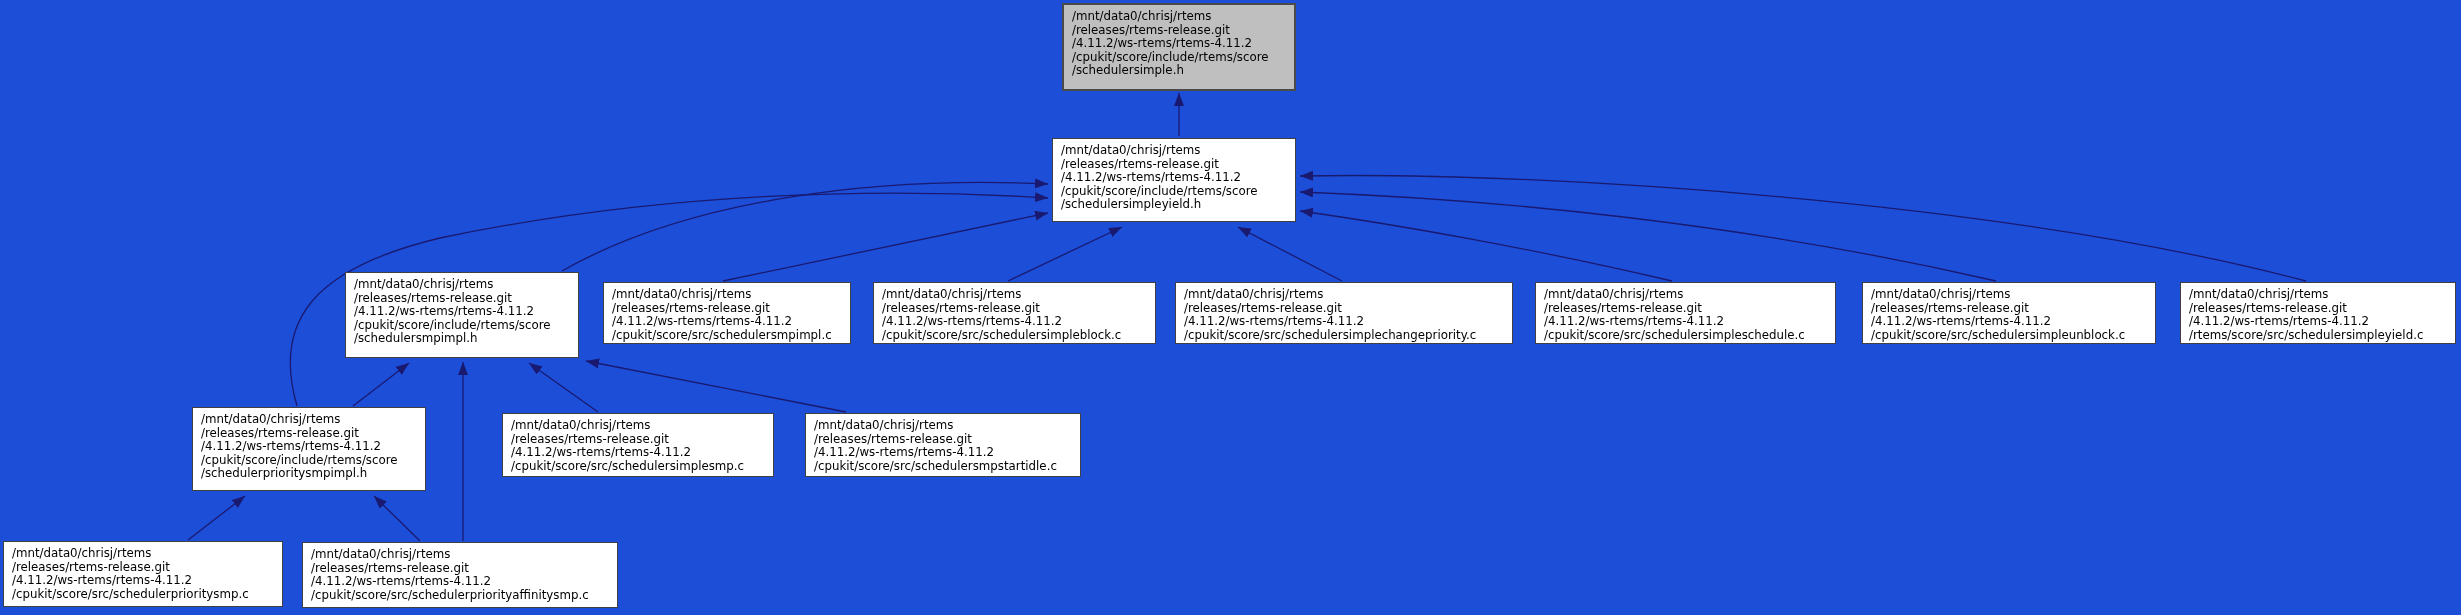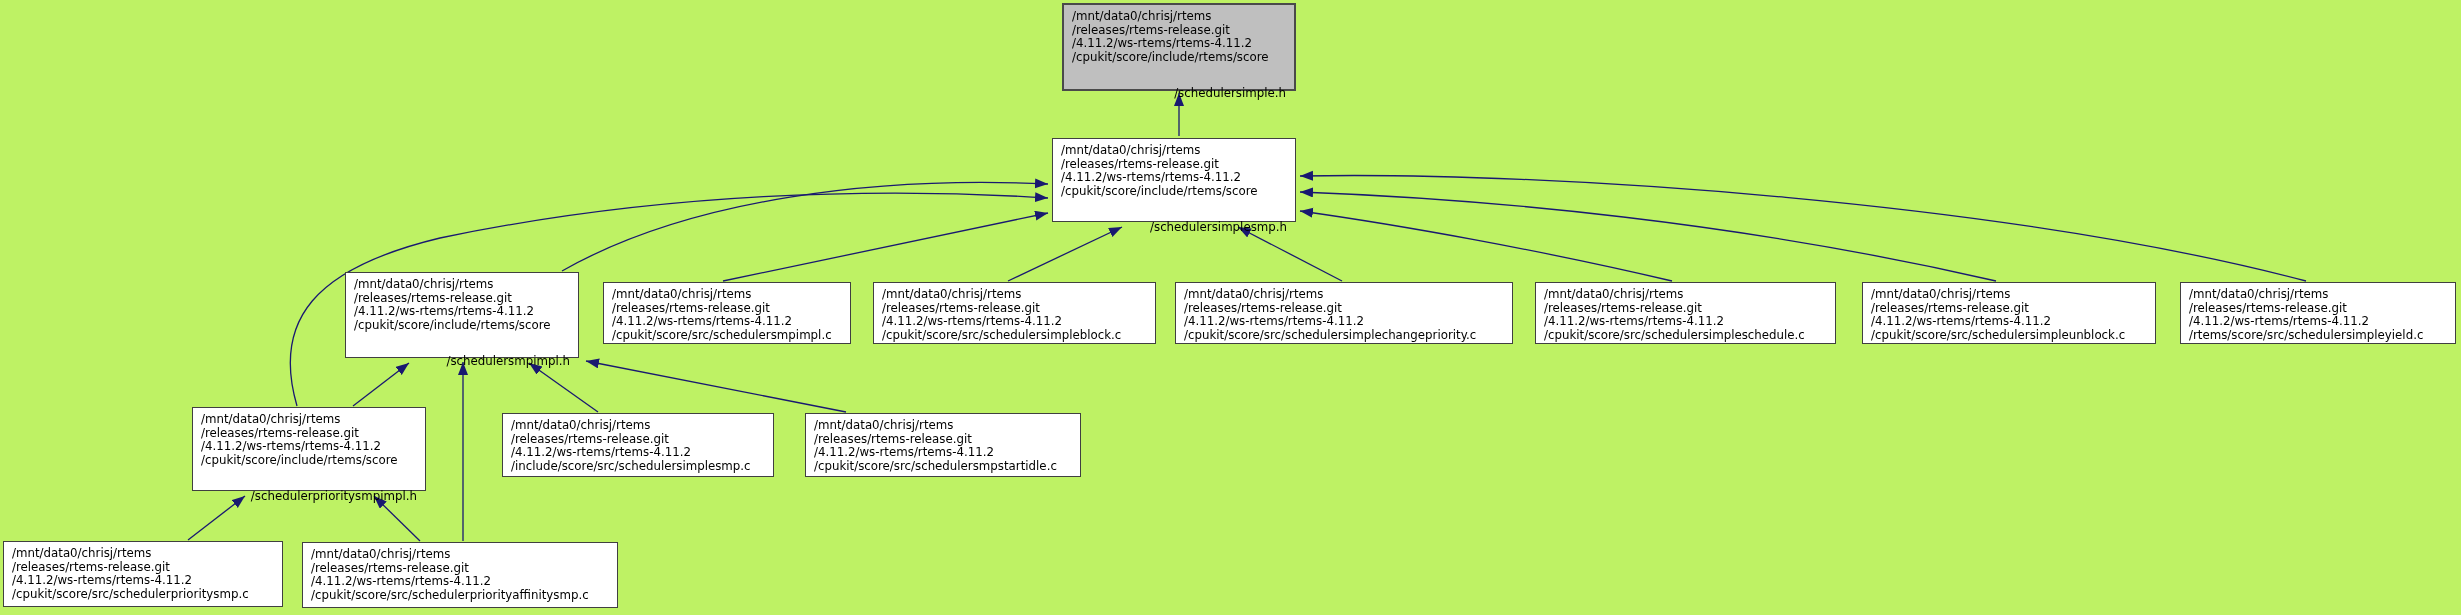--- a/index.html
+++ b/index.html
@@ -1,19 +1,19 @@
 <!DOCTYPE html>
 <html style="--edge-color: #191970; --node-fill: #ffffff; --node-border: #404040; --highlight-fill: #bfbfbf;"><head>
 <meta charset="utf-8">
 <style>
   html,body { margin:0; padding:0; background:#ffffff; }
   .canvas {
     position:relative;
     width:2461px; height:615px;
-    background:#bef264;
+    background:#1d4ed8;
     font-family:"DejaVu Sans","Liberation Sans",sans-serif;
     overflow:hidden;
   }
   svg.edges {
     position:absolute; left:0; top:0; width:2461px; height:615px;
     z-index:1;
   }
   svg.edges path.edge {
     fill:none;
     stroke:var(--edge-color,#191970);
@@ -31,21 +31,21 @@
     line-height:13.6px;
     padding:5px 8px 4px 8px;
     white-space:nowrap;
     cursor:pointer;
   }
   .node.highlight {
     background:var(--highlight-fill,#bfbfbf);
     border:2px solid #4a4a4a;
   }
   .node .ln { text-align:left; }
-  .node .ln.center { text-align:right;margin-top:23px; }
+  .node .ln.center { text-align:left; }
 </style>
 </head>
 <body>
 
 <div class="canvas">
 
   <svg class="edges" xmlns="http://www.w3.org/2000/svg">
     <defs>
       <marker id="arrow" markerUnits="userSpaceOnUse" markerWidth="16" markerHeight="12" refX="13" refY="5" orient="auto">
         <path class="arrowhead" d="M0,0 L13,5 L0,10 z"></path>
@@ -74,21 +74,21 @@
     <div class="ln">/4.11.2/ws-rtems/rtems-4.11.2</div>
     <div class="ln">/cpukit/score/include/rtems/score</div>
     <div class="ln center">/schedulersimple.h</div>
   </div>
 
   <div class="node" style="left:1052px;top:138px;width:244px;height:84px">
     <div class="ln">/mnt/data0/chrisj/rtems</div>
     <div class="ln">/releases/rtems-release.git</div>
     <div class="ln">/4.11.2/ws-rtems/rtems-4.11.2</div>
     <div class="ln">/cpukit/score/include/rtems/score</div>
-    <div class="ln center">/schedulersimplesmp.h</div>
+    <div class="ln center">/schedulersimpleyield.h</div>
   </div>
 
   <div class="node" style="left:345px;top:272px;width:234px;height:86px">
     <div class="ln">/mnt/data0/chrisj/rtems</div>
     <div class="ln">/releases/rtems-release.git</div>
     <div class="ln">/4.11.2/ws-rtems/rtems-4.11.2</div>
     <div class="ln">/cpukit/score/include/rtems/score</div>
     <div class="ln center">/schedulersmpimpl.h</div>
   </div>
 
@@ -139,21 +139,21 @@
     <div class="ln">/releases/rtems-release.git</div>
     <div class="ln">/4.11.2/ws-rtems/rtems-4.11.2</div>
     <div class="ln">/cpukit/score/include/rtems/score</div>
     <div class="ln center">/schedulerprioritysmpimpl.h</div>
   </div>
 
   <div class="node" style="left:502px;top:413px;width:272px;height:64px">
     <div class="ln">/mnt/data0/chrisj/rtems</div>
     <div class="ln">/releases/rtems-release.git</div>
     <div class="ln">/4.11.2/ws-rtems/rtems-4.11.2</div>
-    <div class="ln">/include/score/src/schedulersimplesmp.c</div>
+    <div class="ln">/cpukit/score/src/schedulersimplesmp.c</div>
   </div>
 
   <div class="node" style="left:805px;top:413px;width:276px;height:64px">
     <div class="ln">/mnt/data0/chrisj/rtems</div>
     <div class="ln">/releases/rtems-release.git</div>
     <div class="ln">/4.11.2/ws-rtems/rtems-4.11.2</div>
     <div class="ln">/cpukit/score/src/schedulersmpstartidle.c</div>
   </div>
 
   <div class="node" style="left:3px;top:541px;width:280px;height:66px">

